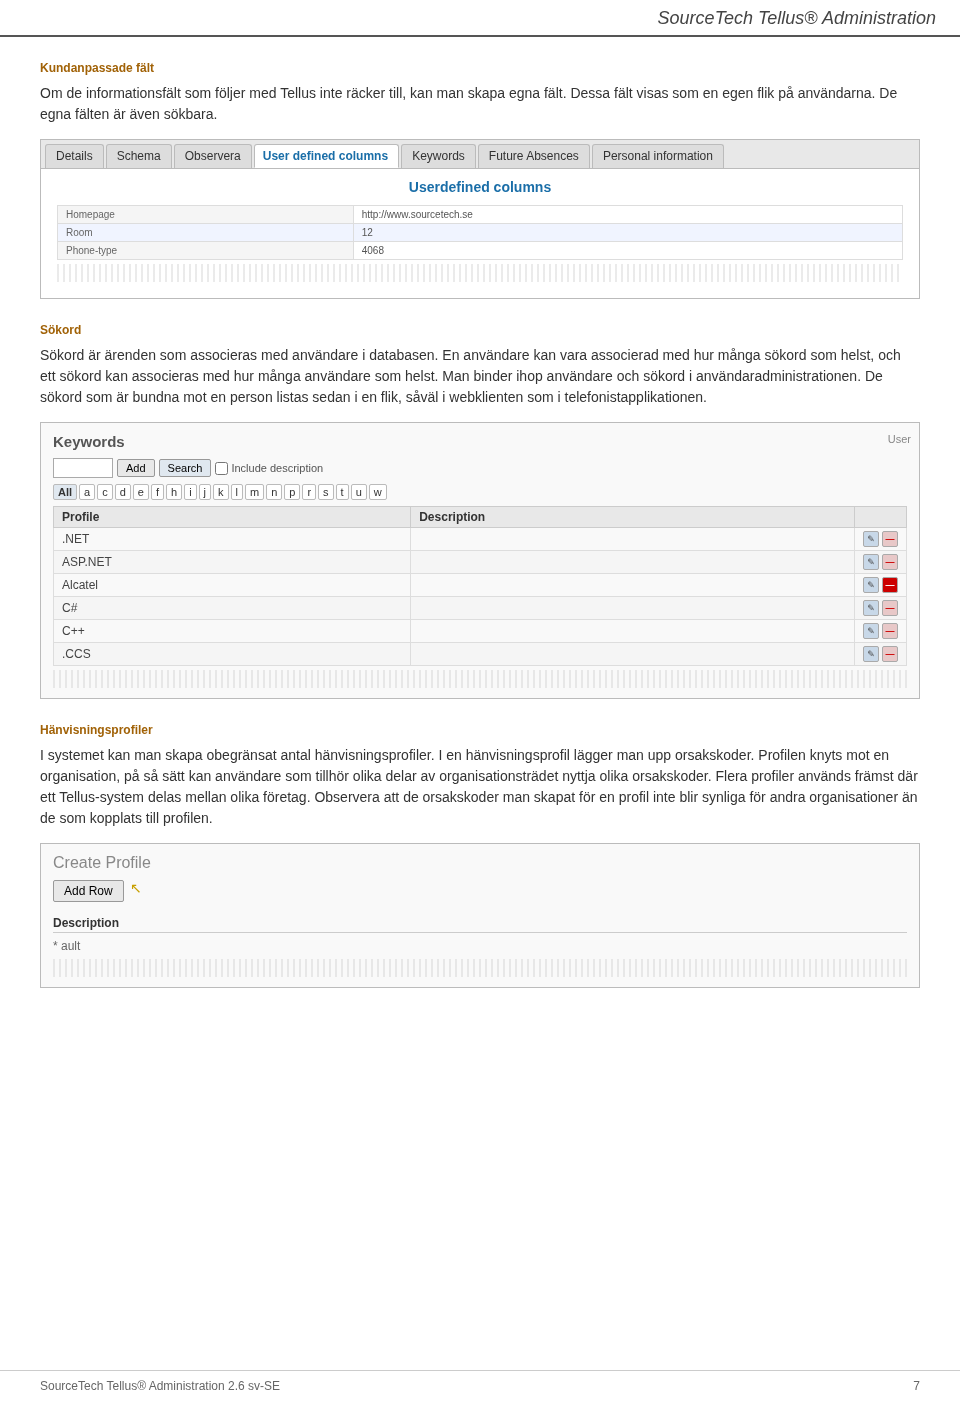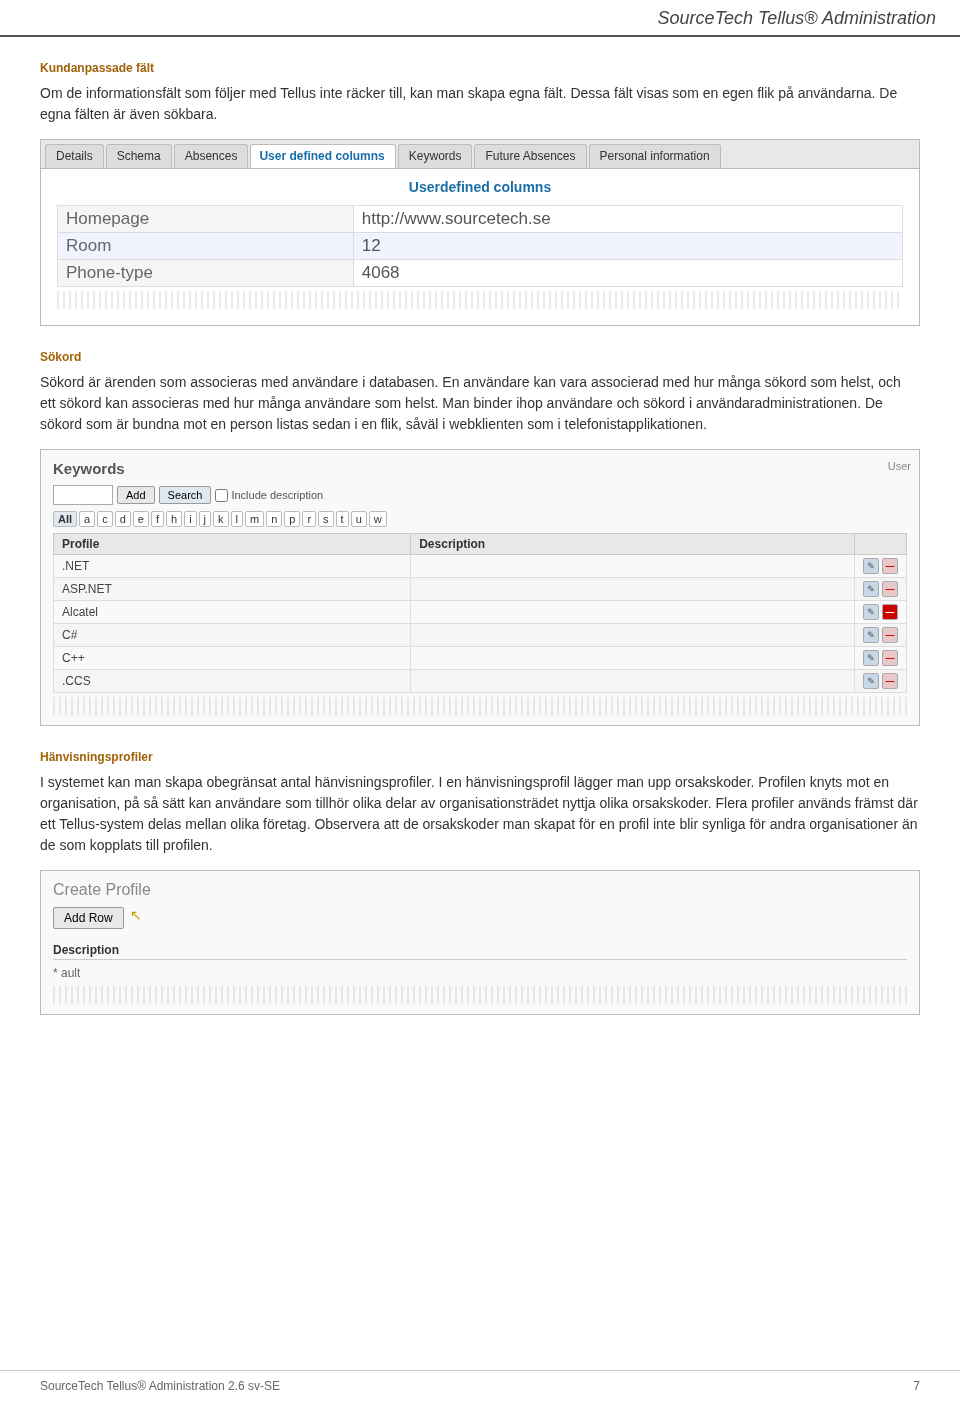--- a/index.html
+++ b/index.html
@@ -88,21 +88,21 @@
     .udc-title {
       text-align: center;
       font-size: 14px;
       color: #1a6ea8;
       font-weight: bold;
       margin-bottom: 10px;
     }
     .udc-table {
       width: 100%;
       border-collapse: collapse;
-      font-size: 17px;
+      font-size: 10px;
     }
     .udc-table td {
       padding: 3px 8px;
       border: 1px solid #ddd;
       color: #555;
     }
     .udc-table tr:nth-child(even) td {
       background: #f0f4ff;
     }
     .udc-table td:first-child {
@@ -328,21 +328,21 @@
 
   <div>
     <h2 class="section-heading">Kundanpassade fält</h2>
     <p class="section-text">Om de informationsfält som följer med Tellus inte räcker till, kan man skapa egna fält. Dessa fält visas som en egen flik på användarna. De egna fälten är även sökbara.</p>
 
     <div class="screenshot-box">
 
       <div class="tabs-row">
         <div class="tab">Details</div>
         <div class="tab">Schema</div>
-        <div class="tab">Absences</div>
+        <div class="tab">Observera</div>
         <div class="tab active">User defined columns</div>
         <div class="tab">Keywords</div>
         <div class="tab">Future Absences</div>
         <div class="tab">Personal information</div>
       </div>
 
       <div class="udc-panel">
         <div class="udc-title">Userdefined columns</div>
         <table class="udc-table">
           <tbody>

